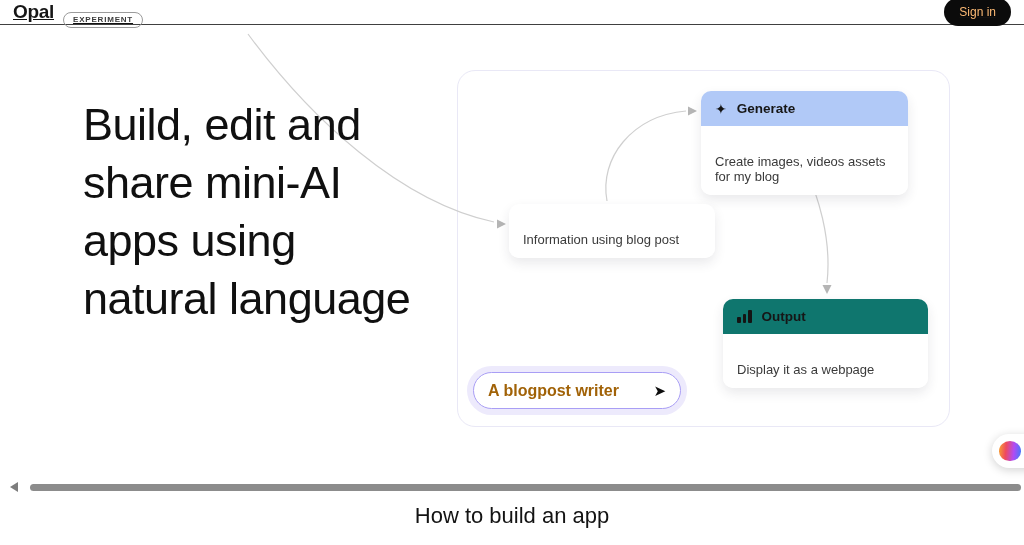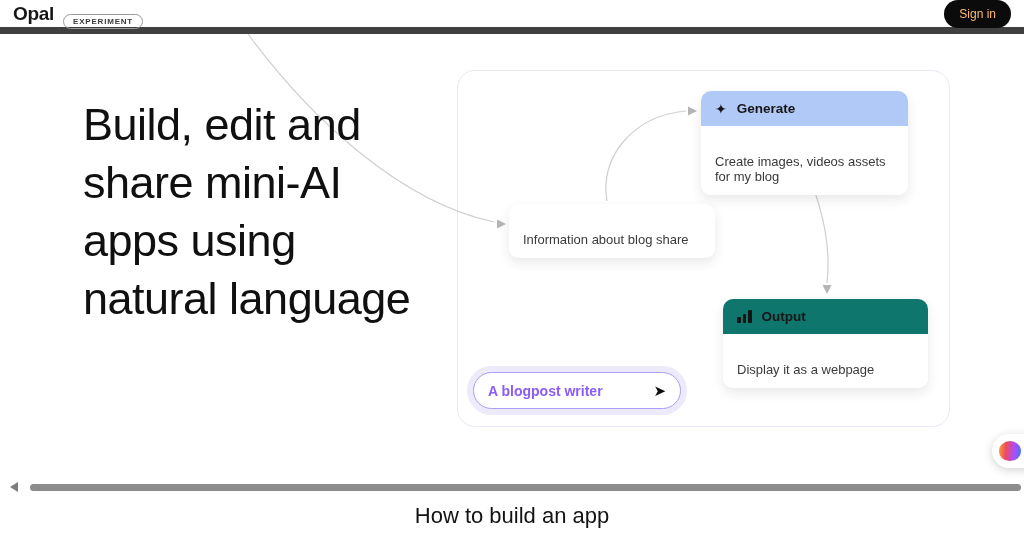--- a/index.html
+++ b/index.html
@@ -1,22 +1,22 @@
 <!DOCTYPE html>
 <html><head>
 <meta charset="utf-8">
 <style>
   * { margin:0; padding:0; box-sizing:border-box; }
   html,body { width:1024px; height:545px; background:#ffffff; overflow:hidden;
               font-family:"Liberation Sans", sans-serif; color:#111; position:relative; }
 
   
-  .topbar { position:absolute; top:0; left:0; width:1024px; height:34px;
+  .topbar { position:absolute; top:0; left:0; width:1024px; height:25px;
             display:flex; align-items:center; padding:0 13px; background:#fff;
-            border-bottom:7px solid #404040; z-index:5; }
+            border-bottom:1px solid #404040; z-index:5;text-decoration:underline; }
   .logo { font-size:19px; font-weight:700; letter-spacing:-0.3px; color:#161616; }
   .badge { margin-left:9px; border:1px solid #9b9b9b; border-radius:10px;
            padding:2px 9px; font-size:8px; font-weight:600; letter-spacing:0.8px;
            color:#3c3c3c; line-height:1.2;margin-top:16px; }
   .spacer { flex:1; }
   .signin { background:#0b0b0b; color:#fdba74; border:none; border-radius:14px;
             padding:7px 15px; font-size:12px; font-family:inherit; cursor:pointer; }
 
   
   .headline { position:absolute; left:83px; top:96px; width:420px;
@@ -51,21 +51,21 @@
   .bars-icon { display:flex; align-items:flex-end; gap:2px; height:13px; }
   .bars-icon i { display:block; width:3.5px; background:#141414; border-radius:1px; }
   .bars-icon i:nth-child(1){ height:6px; } .bars-icon i:nth-child(2){ height:9px; }
   .bars-icon i:nth-child(3){ height:13px; }
 
   
   .prompt { position:absolute; left:15px; top:301px; width:208px; height:37px;
             background:#fff; border:1.5px solid #a99ef5; border-radius:19px;
             box-shadow:0 0 0 6px #edeafc; display:flex; align-items:center;
             padding:0 14px; z-index:2; }
-  .prompt-text { font-size:14px; font-weight:700; color:#8b5cf6; flex:1; }
+  .prompt-text { font-size:16px; font-weight:700; color:#a16207; flex:1; }
   .send { font-size:15px; color:#0d0d0d; line-height:1; cursor:pointer; }
 
   
   .feedback { position:absolute; left:992px; top:434px; width:60px; height:34px;
               background:#fff; border-radius:17px; box-shadow:0 2px 10px rgba(0,0,0,0.18);
               display:flex; align-items:center; padding-left:7px; z-index:3; cursor:pointer; }
   .brain { width:22px; height:20px; border-radius:50% 50% 48% 48%;
            background:linear-gradient(95deg,#f7a531 0%,#ef4a5e 32%,#b14bf4 66%,#3e7bfa 100%); }
 
   
@@ -105,21 +105,21 @@
 
   <div class="node node-generate">
     <div class="node-header">
       <span class="sparkle">✦</span>
       <span class="node-title">Generate</span>
     </div>
     <div class="node-body">Create images, videos assets for my blog</div>
   </div>
 
   <div class="node node-input">
-    <div class="node-body">Information about blog share</div>
+    <div class="node-body">Information using blog post</div>
   </div>
 
   <div class="node node-output">
     <div class="node-header">
       <span class="bars-icon">
           <i></i>
           <i></i>
           <i></i>
         </span>
       <span class="node-title">Output</span>

